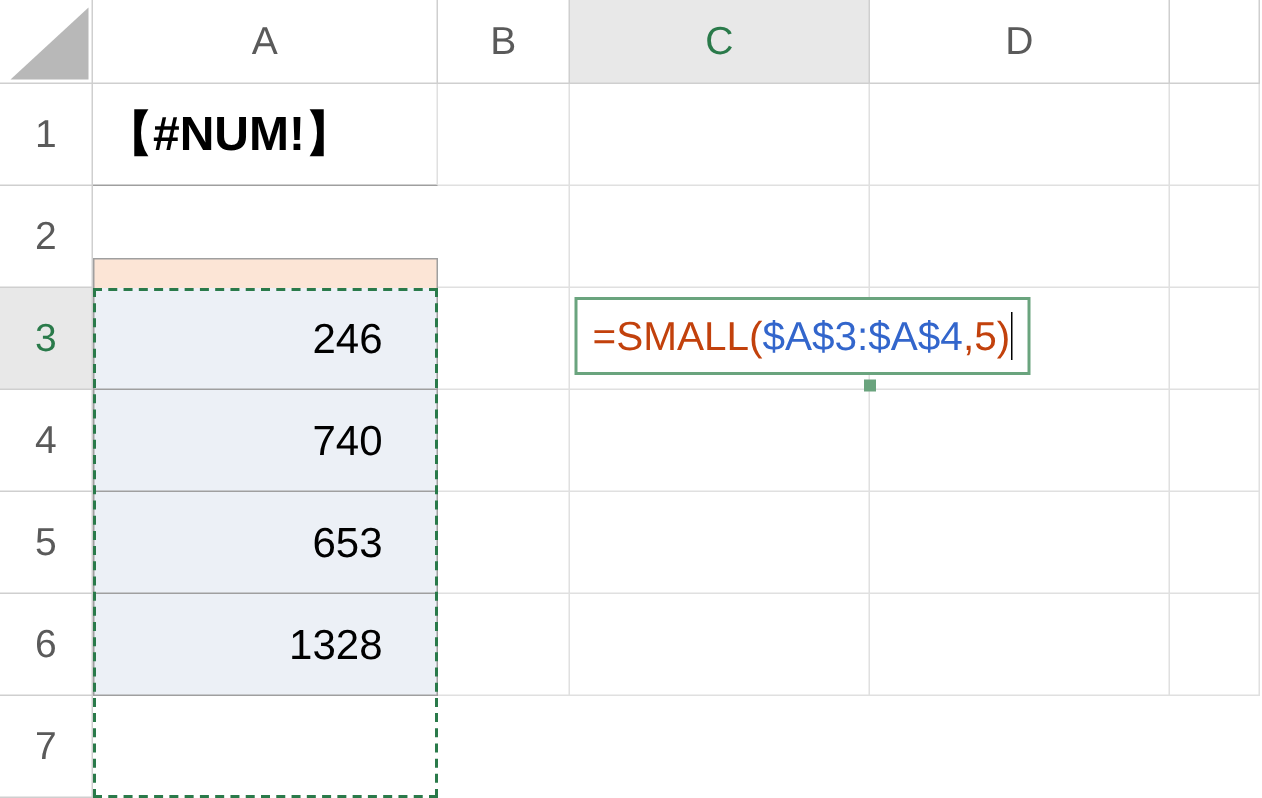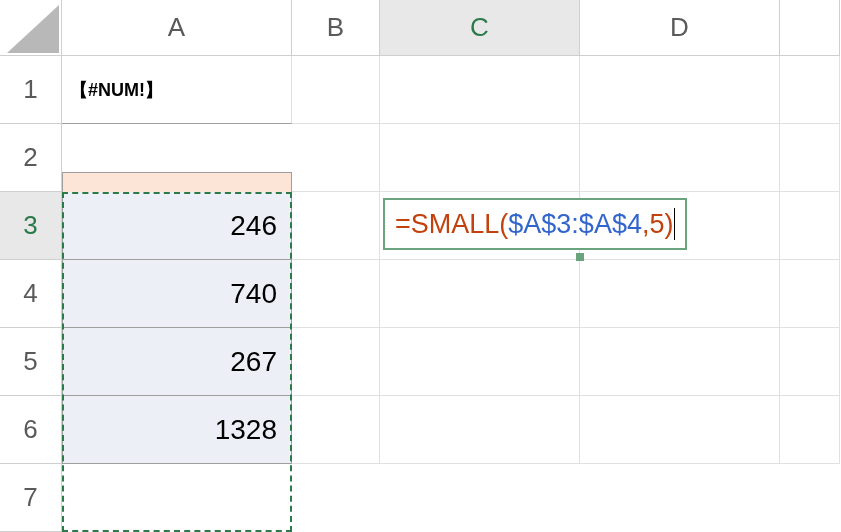--- a/index.html
+++ b/index.html
@@ -99,21 +99,21 @@
       border-bottom: 1px solid #e0e0e0;
       display: flex;
       align-items: center;
       font-size: 28px;
       padding: 0 8px;
       background: #ffffff;
       position: relative;
     }
     .cell.header-text {
       font-weight: bold;
-      font-size: 18px;
+      font-size: 32px;
       justify-content: flex-start;
       color: #000000;
       border-bottom: 1px solid #9f9f9f;
     }
     .cell.col-header-orange {
       background: #fce5d6;
       justify-content: center;
       border-right: 1px solid #9f9f9f;
       border-bottom: 1px solid #9f9f9f;
       border-top: 1px solid #9f9f9f;
@@ -121,21 +121,21 @@
       color: #000000;
       margin-top: 48px;
     }
     .cell.data {
       background: #ecf0f6;
       justify-content: flex-end;
       border-right: 1px solid #9f9f9f;
       border-bottom: 1px solid #9f9f9f;
       border-left: 1px solid #9f9f9f;
       color: #000000;
-      padding-right: 14px;
+      padding-right: 36px;
     }
     .selection-border {
       position: absolute;
       border: 2px dashed #2a7a4a;
       pointer-events: none;
       z-index: 5;
     }
     .formula-overlay {
       position: absolute;
       background: #ffffff;
@@ -221,21 +221,21 @@
       <div class="cell w-e"></div>
     </div>
     <div class="row">
       <div class="cell w-a data">740</div>
       <div class="cell w-b"></div>
       <div class="cell w-c"></div>
       <div class="cell w-d"></div>
       <div class="cell w-e"></div>
     </div>
     <div class="row">
-      <div class="cell w-a data">267</div>
+      <div class="cell w-a data">653</div>
       <div class="cell w-b"></div>
       <div class="cell w-c"></div>
       <div class="cell w-d"></div>
       <div class="cell w-e"></div>
     </div>
     <div class="row">
       <div class="cell w-a data">1328</div>
       <div class="cell w-b"></div>
       <div class="cell w-c"></div>
       <div class="cell w-d"></div>

